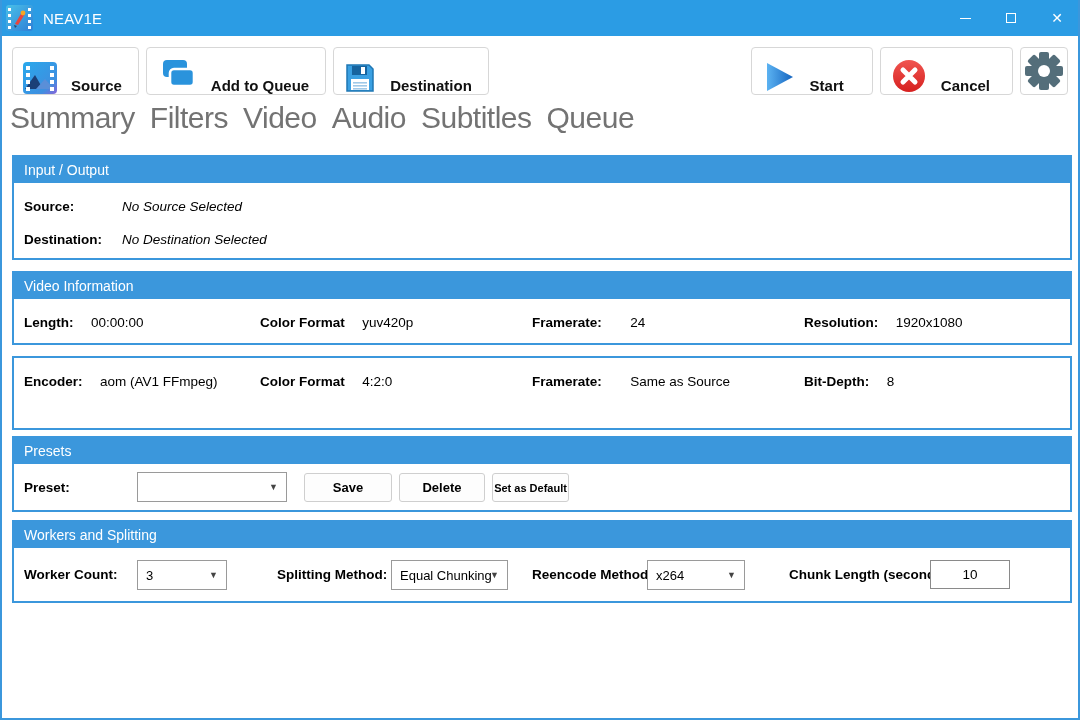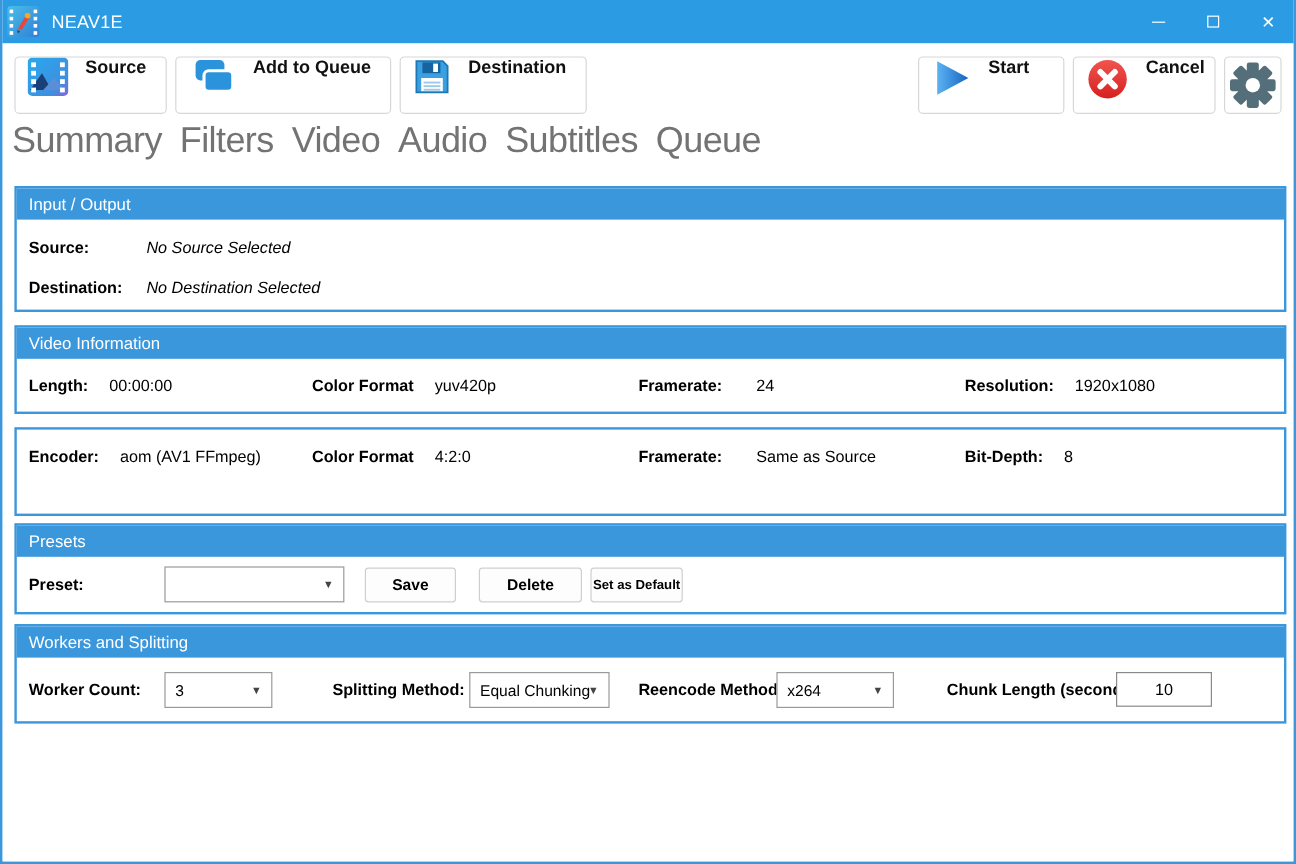--- a/index.html
+++ b/index.html
@@ -19,21 +19,21 @@
   .titlebar .title { font-size:15px; letter-spacing:.2px; }
   .win-controls { position:absolute; right:0; top:0; height:36px; display:flex; }
   .win-btn { width:46px; height:36px; display:flex; align-items:center; justify-content:center; color:#fff; }
   .glyph-min { width:11px; height:1px; background:#fff; display:block; }
   .glyph-max { width:10px; height:10px; border:1px solid #fff; display:block; }
   .glyph-close { font-size:14px; font-weight:400; line-height:1; }
   
   .toolbar { position:absolute; top:43px; left:10px; right:10px; height:56px; display:flex; align-items:center; }
   .tb-btn {
     height:48px; background:#fff; border:1px solid #d7d7d7; border-radius:4px;
-    display:flex; align-items:flex-start; padding:0 16px 0 10px; margin-right:7px;
+    display:flex; align-items:flex-end; padding:0 16px 0 10px; margin-right:7px;
     font-size:15px; font-weight:bold; color:#111; cursor:pointer;
   }
   .tb-btn .ico { margin-right:14px; display:flex; align-items:center; }
   .tb-spacer { flex:1; }
   .tb-gear {
     width:48px; height:48px; background:#fff; border:1px solid #d7d7d7; border-radius:4px;
     display:flex; align-items:center; justify-content:center; cursor:pointer; margin-right:0;
     padding:0;
   }
   
@@ -66,21 +66,21 @@
     position:absolute; background:#fff; border:1px solid #9a9a9a; height:30px;
     display:flex; align-items:center; padding:0 8px; font-size:13px; color:#000; cursor:pointer;
   }
   .dropdown .dd-arrow { position:absolute; right:8px; top:50%; transform:translateY(-50%); font-size:9px; color:#444; }
   .pre-dd { left:123px; top:8px; width:150px; }
   .btn {
     position:absolute; top:9px; height:29px; background:#fdfdfd; border:1px solid #cfcfcf; border-radius:3px;
     font-weight:bold; font-size:13px; color:#000; display:flex; align-items:center; justify-content:center; cursor:pointer;
     font-family:"Liberation Sans", sans-serif;
   }
-  .btn-save { left:290px; width:76px; }
+  .btn-save { left:290px; width:88px; }
   .btn-del  { left:385px; width:86px; }
   .btn-def  { left:478px; width:77px; font-size:11px; }
   
   .wrk-row { height:55px; }
   .wrk-row .lbl { position:absolute; top:19px; font-size:13.5px; }
   .wrk-row .dropdown { top:12px; }
   .lbl-wc  { left:10px; }
   .dd-wc   { left:123px; width:90px; }
   .lbl-sm  { left:263px; }
   .dd-sm   { left:377px; width:117px; }
@@ -190,21 +190,21 @@
               <linearGradient id="playg" x1="0" y1="0" x2="1" y2="0">
             <stop offset="0" stop-color="#5cb3f2"></stop>
                 <stop offset="1" stop-color="#1565c0"></stop>
           </linearGradient>
             </defs>
           <path d="M5 3 L31 17 L5 31 Z" fill="url(#playg)"></path>
         </svg>
       </span>
       <span>Start</span>
     </div>
-    <div class="tb-btn" style="padding-right:8px;">
+    <div class="tb-btn" style="padding-right:22px;">
       <span class="ico">
         <svg width="36" height="36" viewBox="0 0 36 36">
           <defs>
               <linearGradient id="cang" x1="0" y1="0" x2="0" y2="1">
             <stop offset="0" stop-color="#f05550"></stop>
                 <stop offset="1" stop-color="#d6201f"></stop>
           </linearGradient>
             </defs>
           <circle cx="18" cy="18" r="16" fill="url(#cang)"></circle>
           <path d="M12 12 L24 24 M24 12 L12 24" stroke="#fff" stroke-width="5" stroke-linecap="round"></path>

